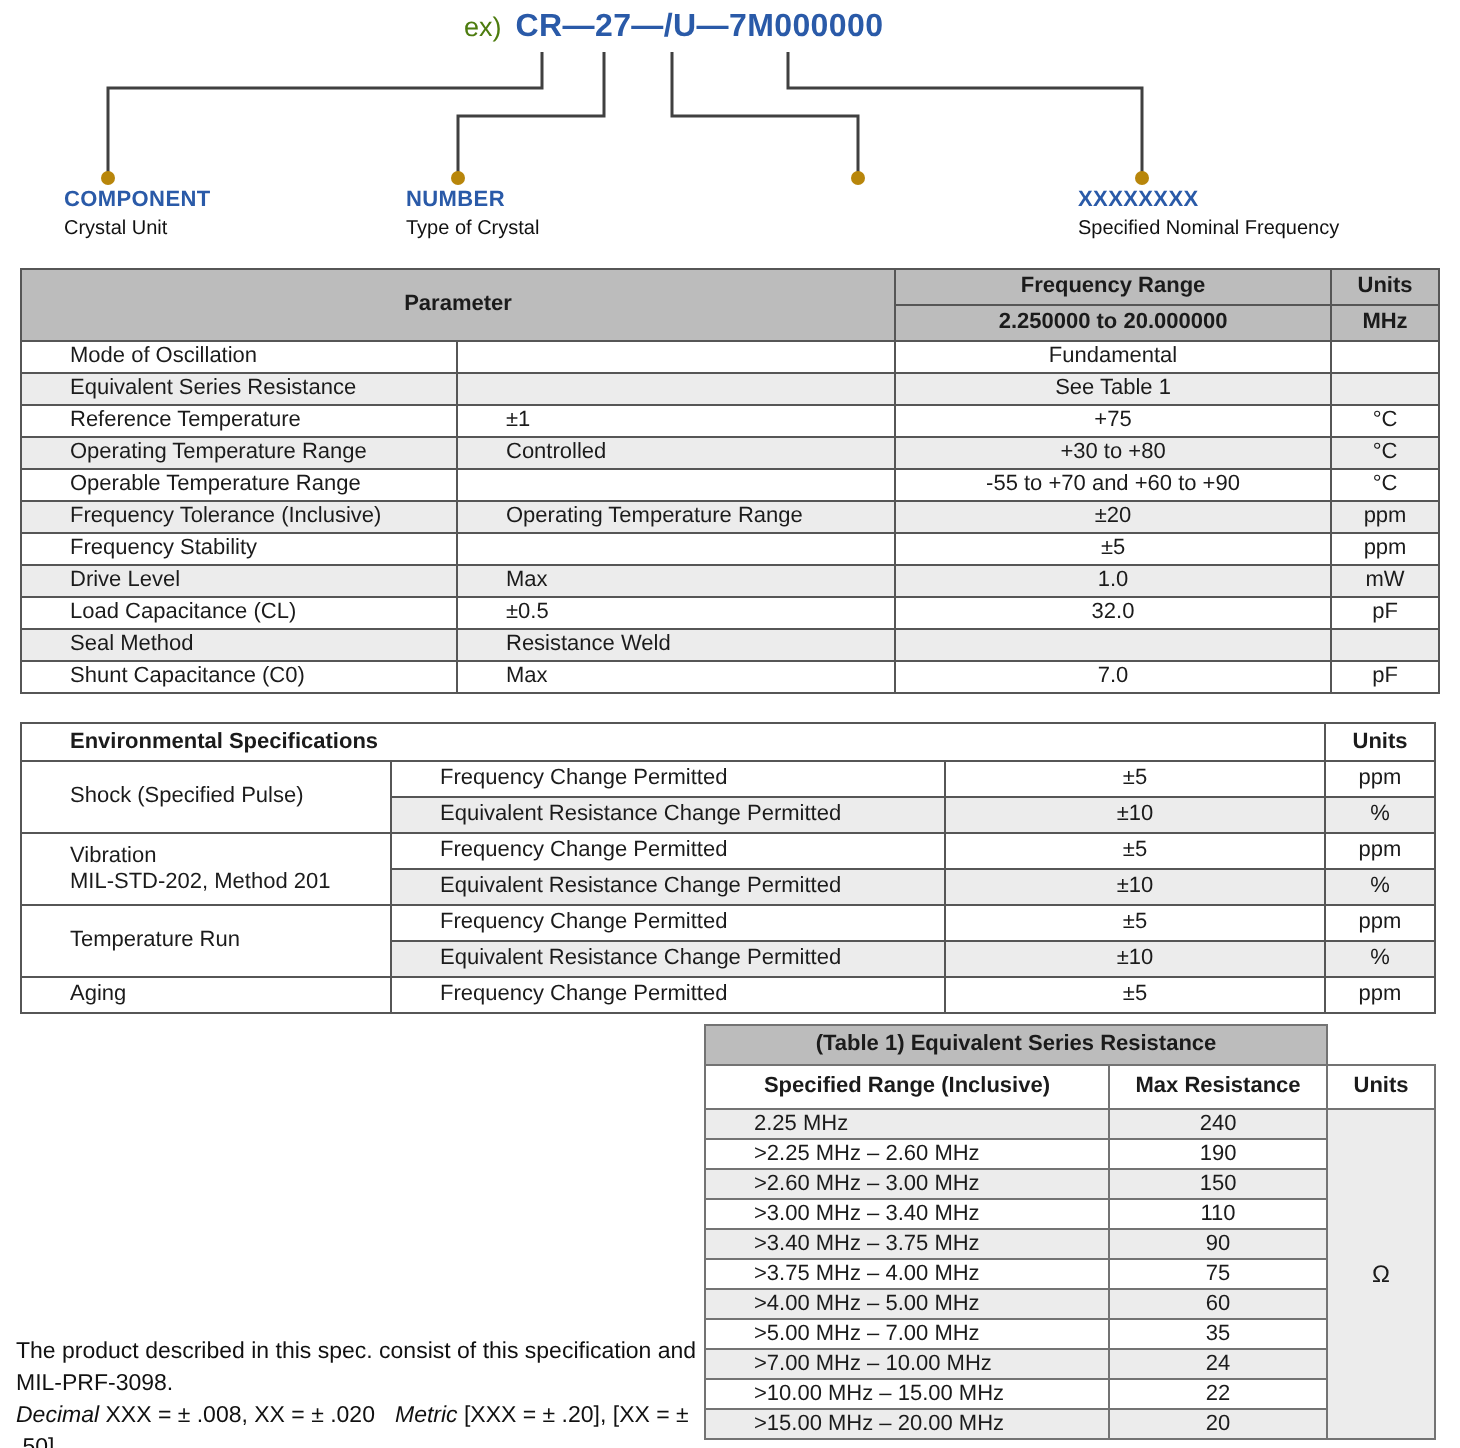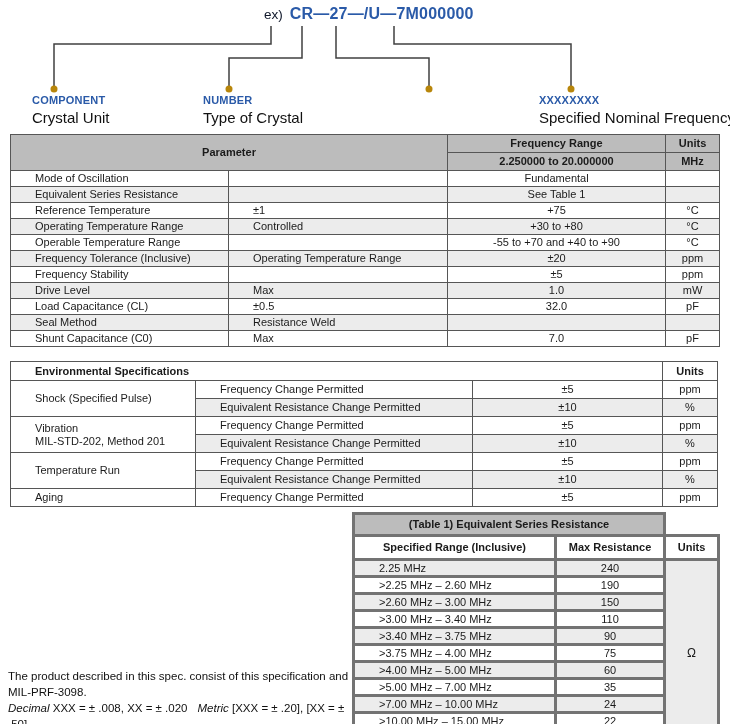--- a/index.html
+++ b/index.html
@@ -1,26 +1,26 @@
 <!DOCTYPE html>
 <html><head>
 <meta charset="utf-8">
 <style>
   html,body{margin:0;padding:0;background:#ffffff;}
   #page{position:relative;width:730px;height:724px;background:#ffffff;overflow:hidden;
         font-family:"Liberation Sans",sans-serif;color:#1b1b1b;}
 
   
   .title-row{position:absolute;left:232px;top:5px;display:flex;align-items:baseline;white-space:nowrap;}
-  .ex-label{font-size:13.5px;color:#0f172a;margin-right:7px;margin-left:32px;}
+  .ex-label{font-size:13.5px;color:#4d7c0f;margin-right:7px;}
   .part-number{font-size:16px;font-weight:bold;color:#2a5aa8;letter-spacing:.2px;}
   #callout-svg{position:absolute;left:0;top:0;}
   .callout{position:absolute;top:94px;white-space:nowrap;}
   .callout .lbl{font-size:11px;font-weight:bold;color:#2a5aa8;letter-spacing:.2px;}
-  .callout .sub{font-size:15px;color:#111111;margin-top:3px;}
+  .callout .sub{font-size:10px;color:#111111;margin-top:3px;}
   .co-1{left:32px;} .co-2{left:203px;} .co-3{left:383px;} .co-4{left:539px;}
 
   
   table{border-collapse:collapse;table-layout:fixed;font-size:11px;color:#1b1b1b;}
   td,th{border:1px solid #565656;padding:0 4px;line-height:13px;overflow:hidden;white-space:nowrap;}
   th{font-weight:bold;}
   .outer{border:1.5px solid #343434;}
   .hdr-gray{background:#bcbcbc;}
   .c{text-align:center;}
   .l{text-align:left;padding-left:24px;}
@@ -33,21 +33,21 @@
 
   
   #env-table{position:absolute;left:10px;top:361px;width:707px;}
   #env-table th{height:18px;}
   #env-table td{height:17px;}
   #env-table tbody tr:nth-child(even) td{background:#ececec;}
   #env-table td.cat{background:#ffffff;line-height:13px;white-space:normal;}
 
   
   #esr-table{position:absolute;left:352px;top:512px;width:365px;}
-  #esr-table td,#esr-table th{border:3px solid #737373;}
+  #esr-table td,#esr-table th{border:1px solid #737373;}
   #esr-table .title-cell{height:19px;background:#bcbcbc;font-weight:bold;text-align:center;}
   #esr-table .ghost{border:none;background:transparent;}
   #esr-table th.colhead{height:21px;background:#ffffff;}
   #esr-table td{height:14px;}
   #esr-table tbody tr:nth-child(odd) td{background:#ececec;}
   #esr-table td.esr-unit{background:#ececec;text-align:center;font-size:12px;}
 
   
   #footnote{position:absolute;left:8px;top:668px;width:345px;font-size:11.5px;line-height:16px;color:#111111;}
   #footnote .it{font-style:italic;}
@@ -135,21 +135,21 @@
         <tr>
           <td class="l">Operating Temperature Range</td>
           <td class="l">Controlled</td>
           <td class="c">+30 to +80</td>
           <td class="c">°C</td>
         </tr>
 
         <tr>
           <td class="l">Operable Temperature Range</td>
           <td class="l"></td>
-          <td class="c">-55 to +70 and +40 to +90</td>
+          <td class="c">-55 to +70 and +60 to +90</td>
           <td class="c">°C</td>
         </tr>
 
         <tr>
           <td class="l">Frequency Tolerance (Inclusive)</td>
           <td class="l">Operating Temperature Range</td>
           <td class="c">±20</td>
           <td class="c">ppm</td>
         </tr>
 

